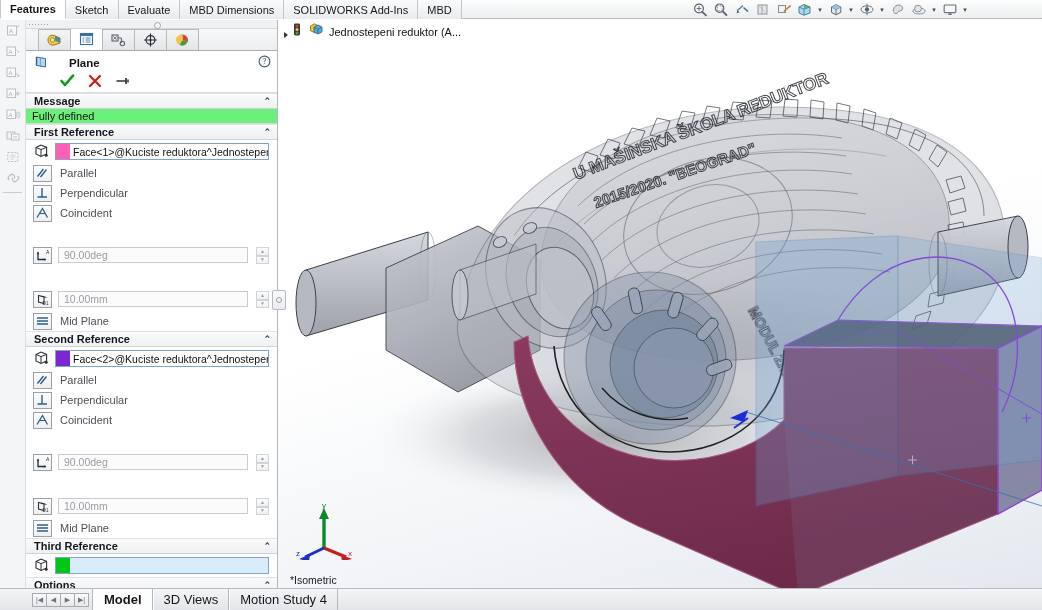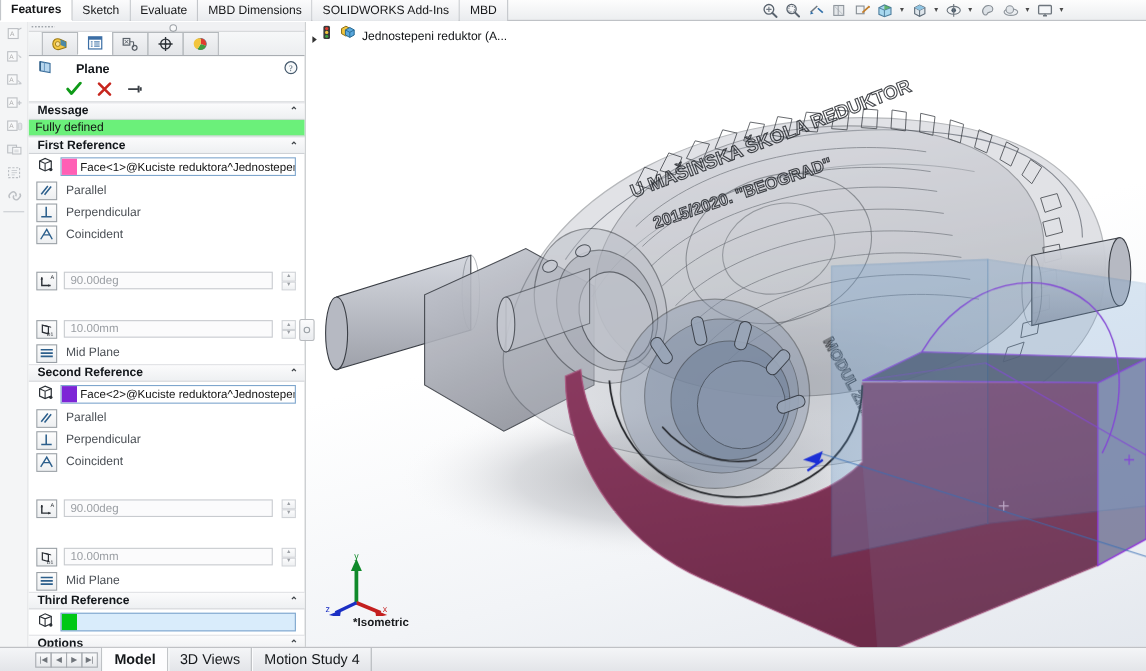--- a/index.html
+++ b/index.html
@@ -185,22 +185,22 @@
     display: flex; align-items: flex-end; gap: 5px;
     font-size: 11px; color: #101316;
   }
   .tri {
     width: 0; height: 0; border-left: 4px solid #333;
     border-top: 3.5px solid transparent; border-bottom: 3.5px solid transparent;
   }
 
   .triad { position: absolute; left: 16px; bottom: 28px; width: 60px; height: 60px; }
   .orientlbl {
-    position: absolute; left: 12px; bottom: 16px;
-    font-size: 10.5px; font-weight: bold; color: #17191c; margin-left: 31px;
+    position: absolute; left: 12px; bottom: 2px;
+    font-size: 10.5px; font-weight: normal; color: #17191c;
   }
 
   
   .statusbar {
     position: absolute; bottom: 0; left: 0; width: 1042px; height: 22px;
     background: linear-gradient(#f4f5f7,#e3e5e9);
     border-top: 1px solid #b8bbbf;
     display: flex; align-items: stretch;
   }
   .navbtns { display: flex; align-items: center; padding-left: 32px; gap: 0; }

